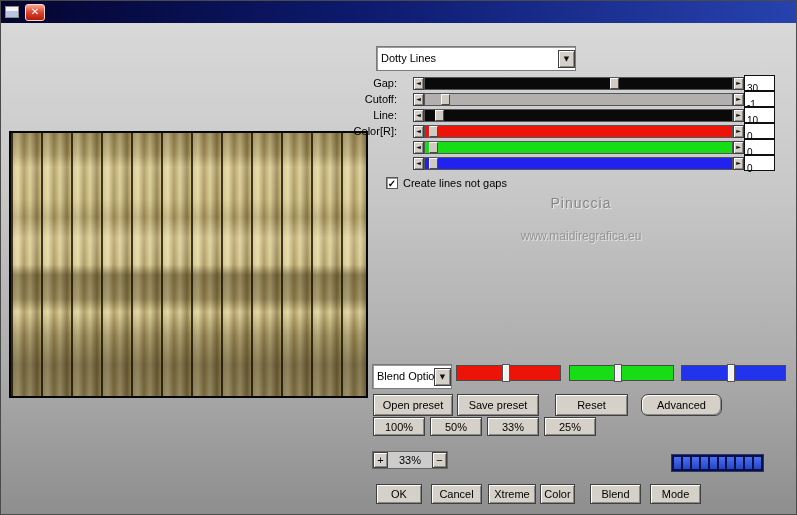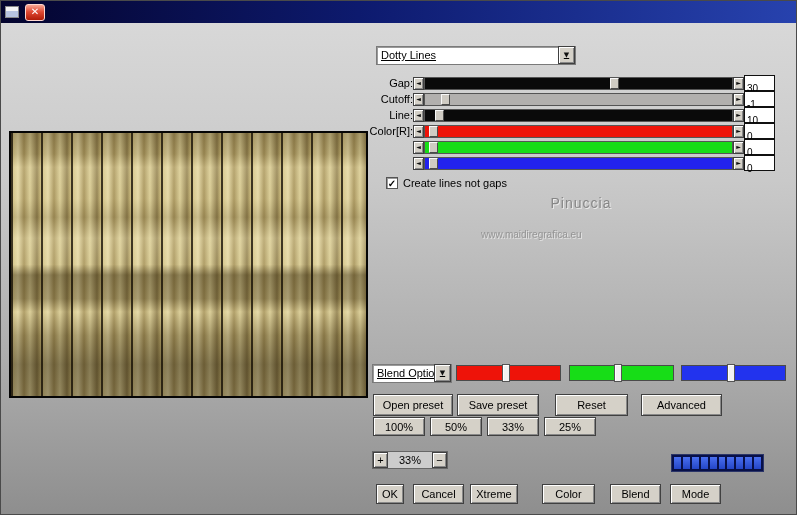--- a/index.html
+++ b/index.html
@@ -48,43 +48,43 @@
         rgba(50,38,12,0.42) 54%, rgba(50,38,12,0.32) 63%,
         rgba(250,242,200,0.15) 68%,
         rgba(55,42,14,0.28) 77%,
         rgba(40,30,10,0.46) 88%, rgba(40,30,10,0.38) 100%),
       repeating-linear-gradient(90deg,
         #c9b878 0px, #e3d7a5 7px, #a5925a 13px, #d8cb94 19px, #8d7c4c 26px, #c9b878 30px);
   }
 
   
   .dropdown {
-    position:absolute; height:19px; background:#ffffff;
+    position:absolute; height:25px; background:#ffffff;
     border:1px solid #7a7a7a; box-shadow:inset 1px 1px 0 #9a9a9a;
-    display:flex; align-items:flex-end; cursor:pointer;text-decoration:underline;
+    display:flex; align-items:center; cursor:pointer;
   }
   .dd-preset { left:375px; top:45px; width:200px; }
   .dd-blend  { left:371px; top:363px; width:80px; }
   .dd-text {
     flex:1; font-size:11px; line-height:17px; padding:0 4px;
     white-space:nowrap; overflow:hidden; color:#000;
   }
   .dd-arrow {
     width:17px; flex:0 0 17px; background:#d5d1c8;
     border:1px solid #404040; box-shadow:inset 1px 1px 0 #fff, inset -1px -1px 0 #888;
     font-size:7px; line-height:16px; text-align:center; color:#111;
     font-family:"DejaVu Sans", sans-serif;
   }
 
   
   .s-row {
     position:absolute; left:342px; width:432px; height:14px;
     display:flex; align-items:center;
   }
-  .s-label { flex:0 0 70px; text-align:right; padding-right:0; font-size:11px; color:#000; }
+  .s-label { flex:0 0 70px; text-align:right; padding-right:16px; font-size:11px; color:#000; }
   .s-arrow {
     flex:0 0 11px; width:11px; height:13px; background:#d5d1c8;
     border:1px solid #404040; box-shadow:inset 1px 1px 0 #fff, inset -1px -1px 0 #888;
     font-size:6px; line-height:10px; text-align:center; color:#111;
     font-family:"DejaVu Sans", sans-serif; cursor:pointer;
   }
   .s-track { flex:1; height:13px; position:relative; border:1px solid #555; cursor:pointer; }
   .s-thumb {
     position:absolute; top:0; bottom:0; width:9px; background:#cfcbc3;
     border:1px solid; border-color:#f8f8f8 #4a4a4a #4a4a4a #f8f8f8; cursor:grab;
@@ -103,22 +103,22 @@
   .cb-check { font-size:10px; font-weight:bold; line-height:11px; display:block; color:#000; }
   .cb-label { font-size:11px; color:#000; }
 
   
   .wm-name {
     position:absolute; left:480px; top:194px; width:200px; text-align:center;
     font-size:14px; color:#868686; letter-spacing:1px;
     text-shadow:1px 1px 0 rgba(255,255,255,0.65);
   }
   .wm-url {
-    position:absolute; left:480px; top:228px; width:200px; 
-    font-size:10px; color:#959595; text-shadow:1px 1px 0 rgba(255,255,255,0.55);
+    position:absolute; left:480px; top:228px; width:200px; text-align:center;
+    font-size:12px; color:#959595; text-shadow:1px 1px 0 rgba(255,255,255,0.55);
   }
 
   
   .ramp {
     position:absolute; top:364px; width:105px; height:16px;
     border:1px solid #4a4a4a; cursor:pointer;
   }
   .ramp-thumb {
     position:absolute; top:-2px; bottom:-2px; width:8px; background:#f2f2f2;
     border:1px solid #555; box-shadow:inset 1px 1px 0 #fff; cursor:grab;
@@ -129,31 +129,31 @@
     background:#d5d1c8; border:1px solid #404040;
     box-shadow:inset 1px 1px 0 #ffffff, inset -1px -1px 0 #888888;
     font-size:11px; color:#000; font-family:"Liberation Sans", sans-serif;
     cursor:pointer; padding:0;
   }
   #preset-buttons { position:absolute; left:372px; top:393px; display:flex; }
   #preset-buttons .btn { height:22px; }
   #preset-buttons .btn:nth-child(1){ width:80px; }
   #preset-buttons .btn:nth-child(2){ width:82px; margin-left:4px; }
   #preset-buttons .btn:nth-child(3){ width:73px; margin-left:16px; }
-  #preset-buttons .btn:nth-child(4){ width:81px; margin-left:13px; }
+  #preset-buttons .btn:nth-child(4){ width:81px; margin-left:13px;border-radius:7px; }
 
   #zoom-buttons { position:absolute; left:372px; top:416px; display:flex; gap:5px;justify-content:center; }
   #zoom-buttons .btn { width:52px; height:19px; }
 
   #bottom-buttons { position:absolute; left:375px; top:483px; display:flex; }
   #bottom-buttons .btn { height:20px; }
-  #bottom-buttons .btn:nth-child(1){ width:28px; }
+  #bottom-buttons .btn:nth-child(1){ width:46px; }
   #bottom-buttons .btn:nth-child(2){ width:51px; margin-left:9px; }
   #bottom-buttons .btn:nth-child(3){ width:48px; margin-left:6px; }
-  #bottom-buttons .btn:nth-child(4){ width:53px; margin-left:24px; }
+  #bottom-buttons .btn:nth-child(4){ width:35px; margin-left:4px; }
   #bottom-buttons .btn:nth-child(5){ width:51px; margin-left:15px; }
   #bottom-buttons .btn:nth-child(6){ width:51px; margin-left:9px; }
 
   
   .stepper {
     position:absolute; left:371px; top:450px; height:18px;
     display:flex; align-items:stretch; border:1px solid #666; background:#cccccc;
   }
   .stepper .btn { width:15px; font-size:11px; line-height:14px; }
   .stepper-val { width:44px; text-align:center; font-size:11px; line-height:16px; color:#000; }

